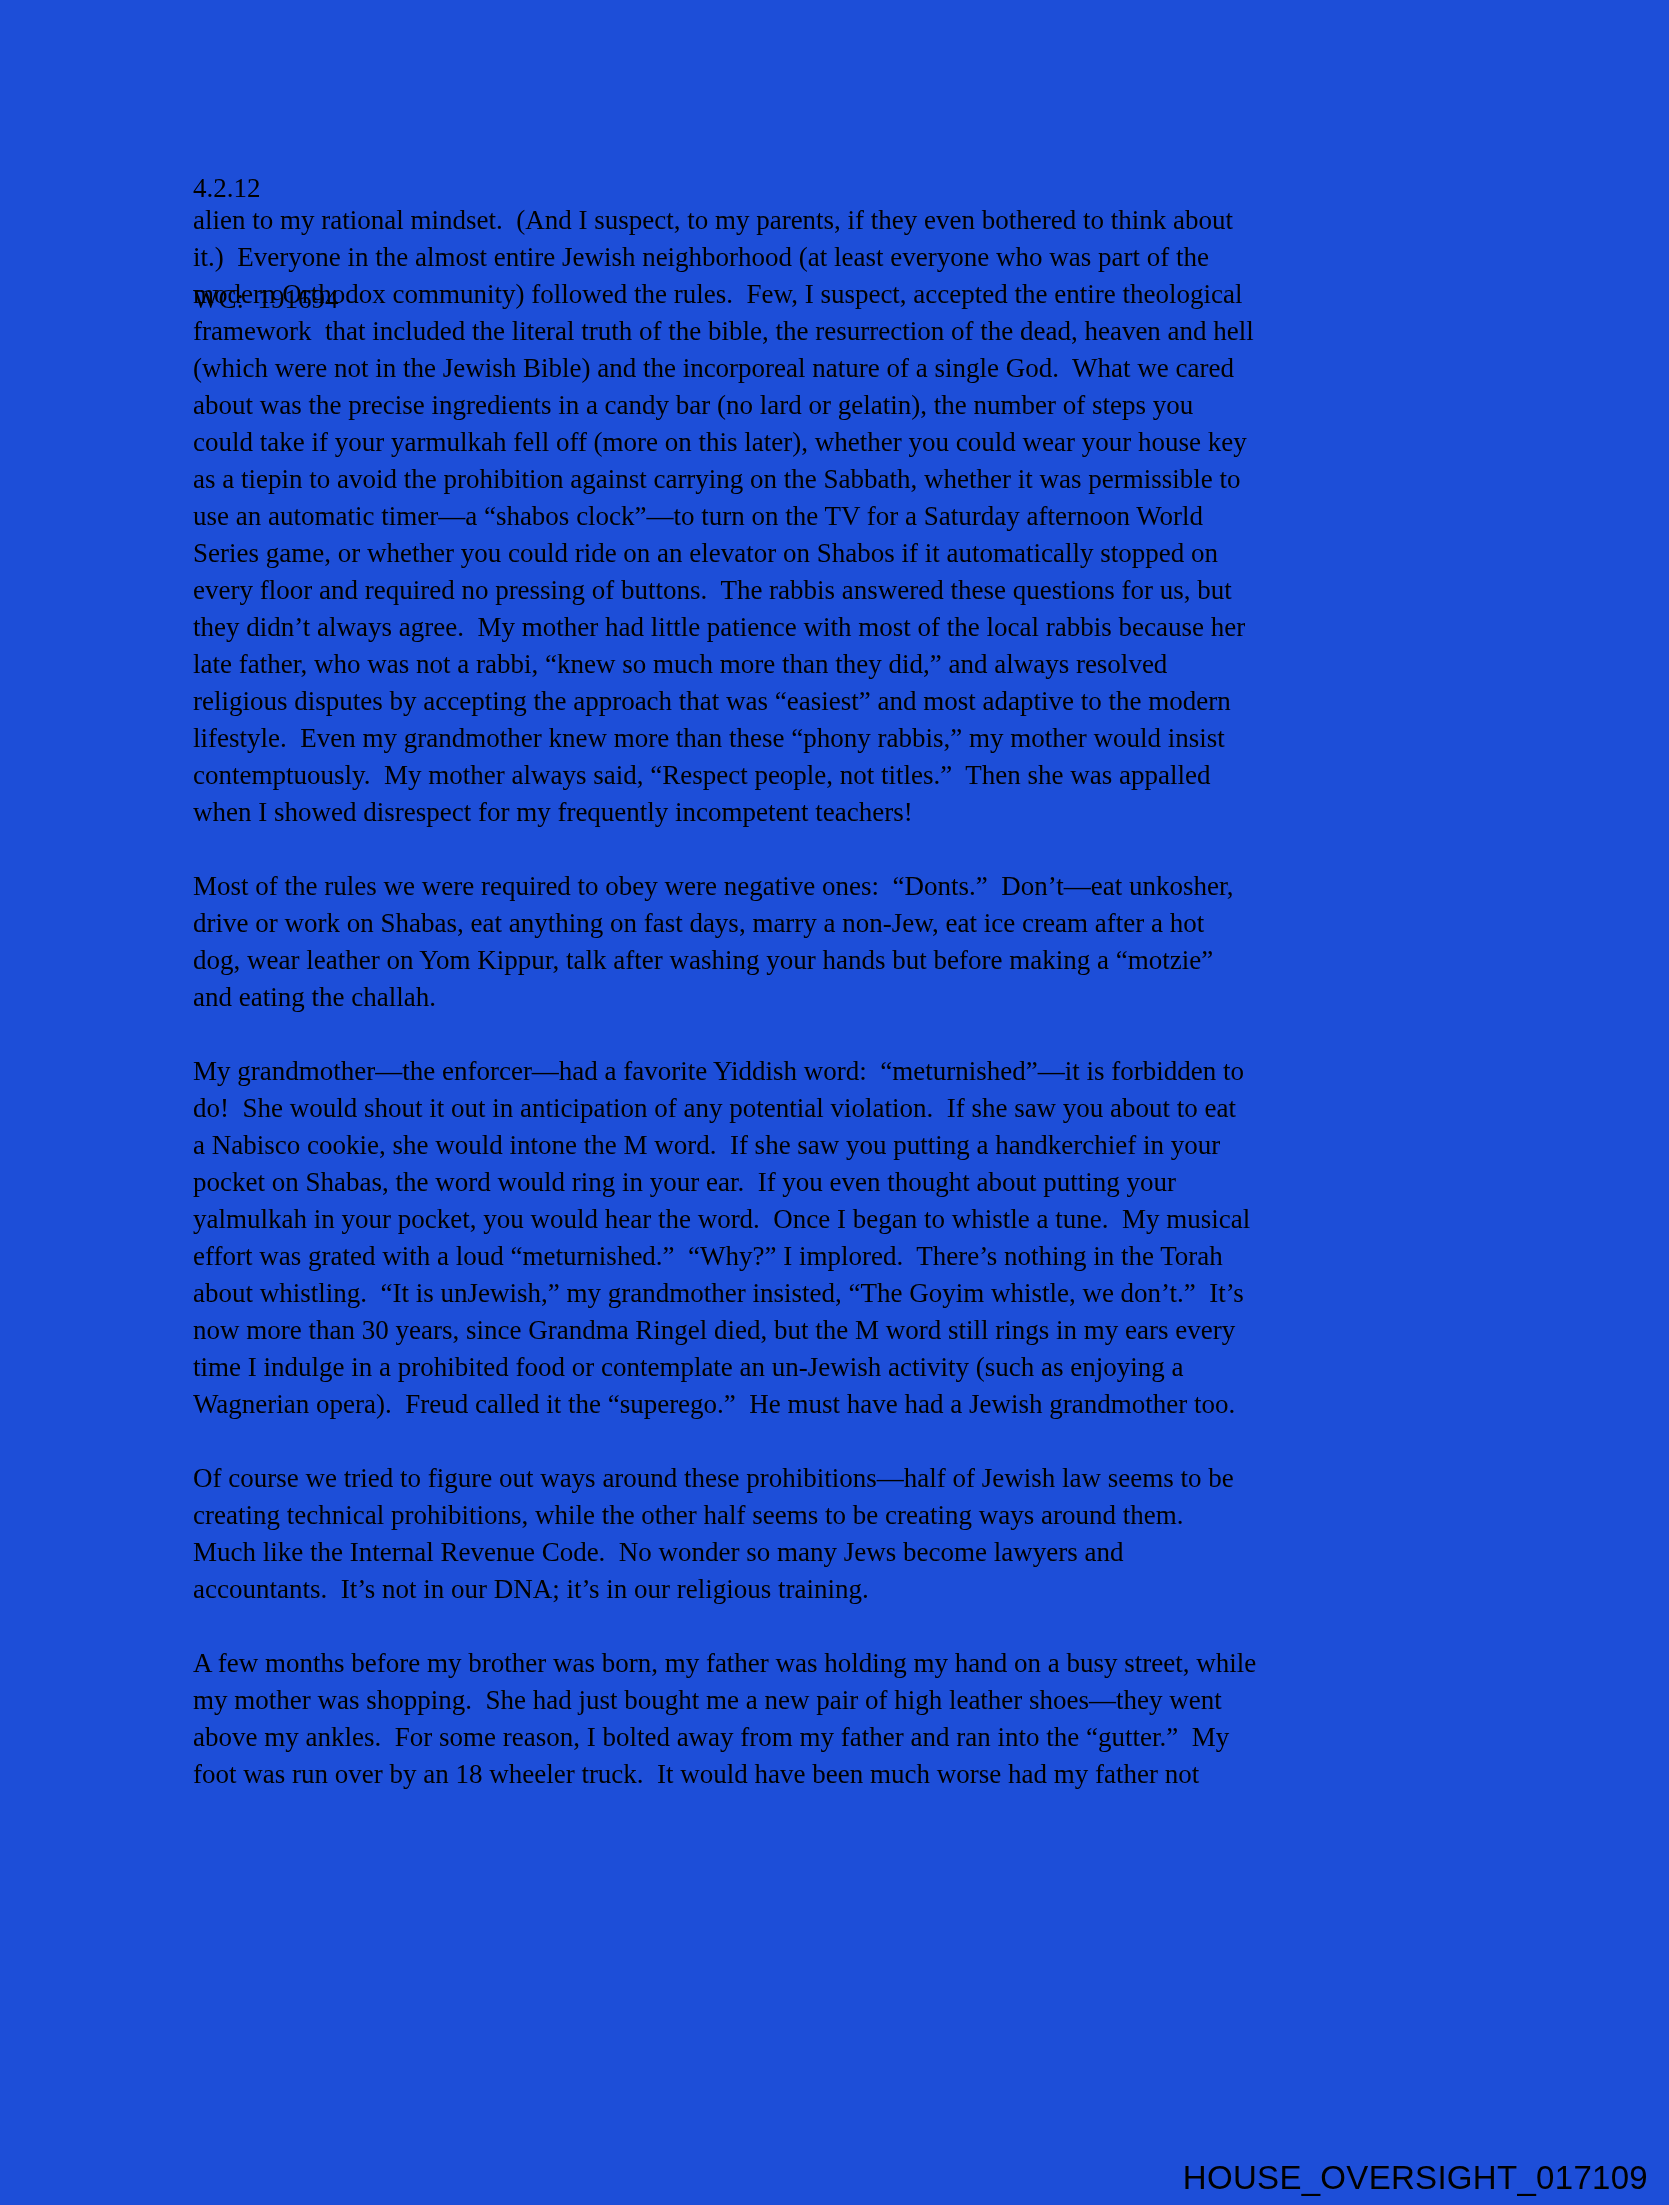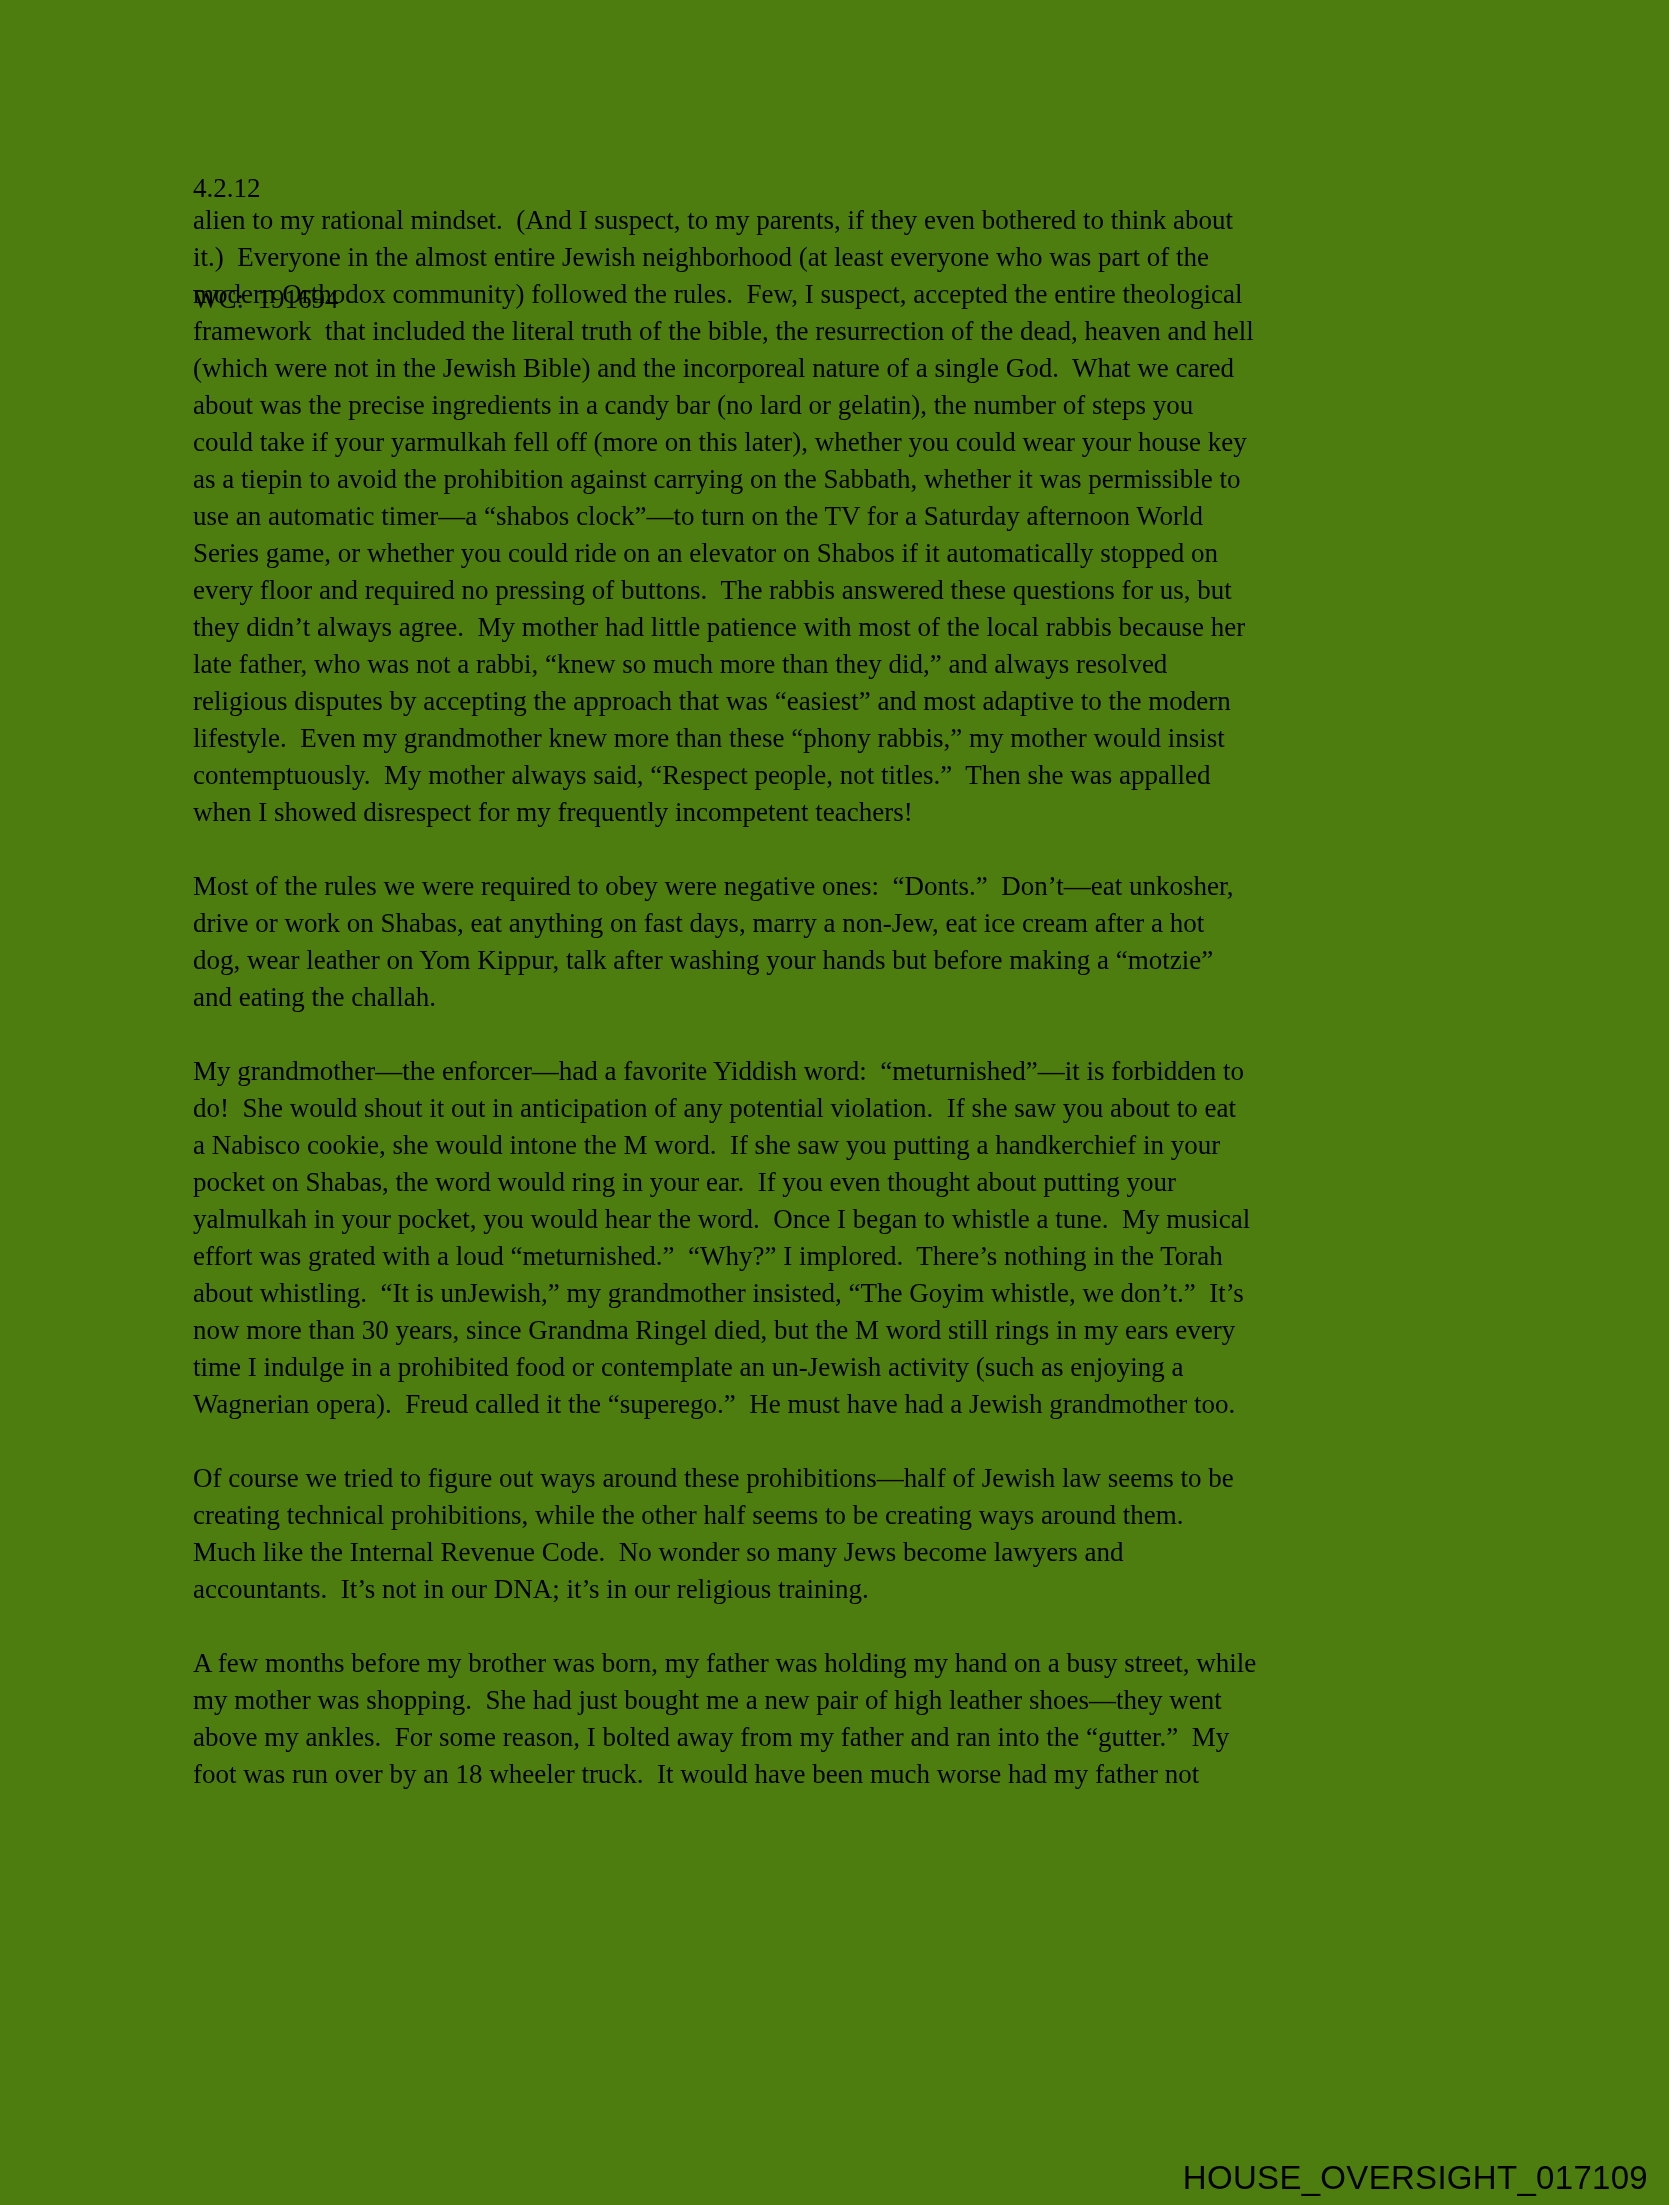--- a/index.html
+++ b/index.html
@@ -4,21 +4,21 @@
 <style>
   html, body {
     margin: 0;
     padding: 0;
     background: #ffffff;
   }
   .page {
     position: relative;
     width: 1669px;
     height: 2205px;
-    background: #4d7c0f;
+    background: #1d4ed8;
     color: #000000;
     font-family: "Liberation Serif", "DejaVu Serif", serif;
     overflow: hidden;
   }
   .header {
     position: absolute;
     left: 193px;
     top: 96px;
     font-size: 27px;
     line-height: 37px;

